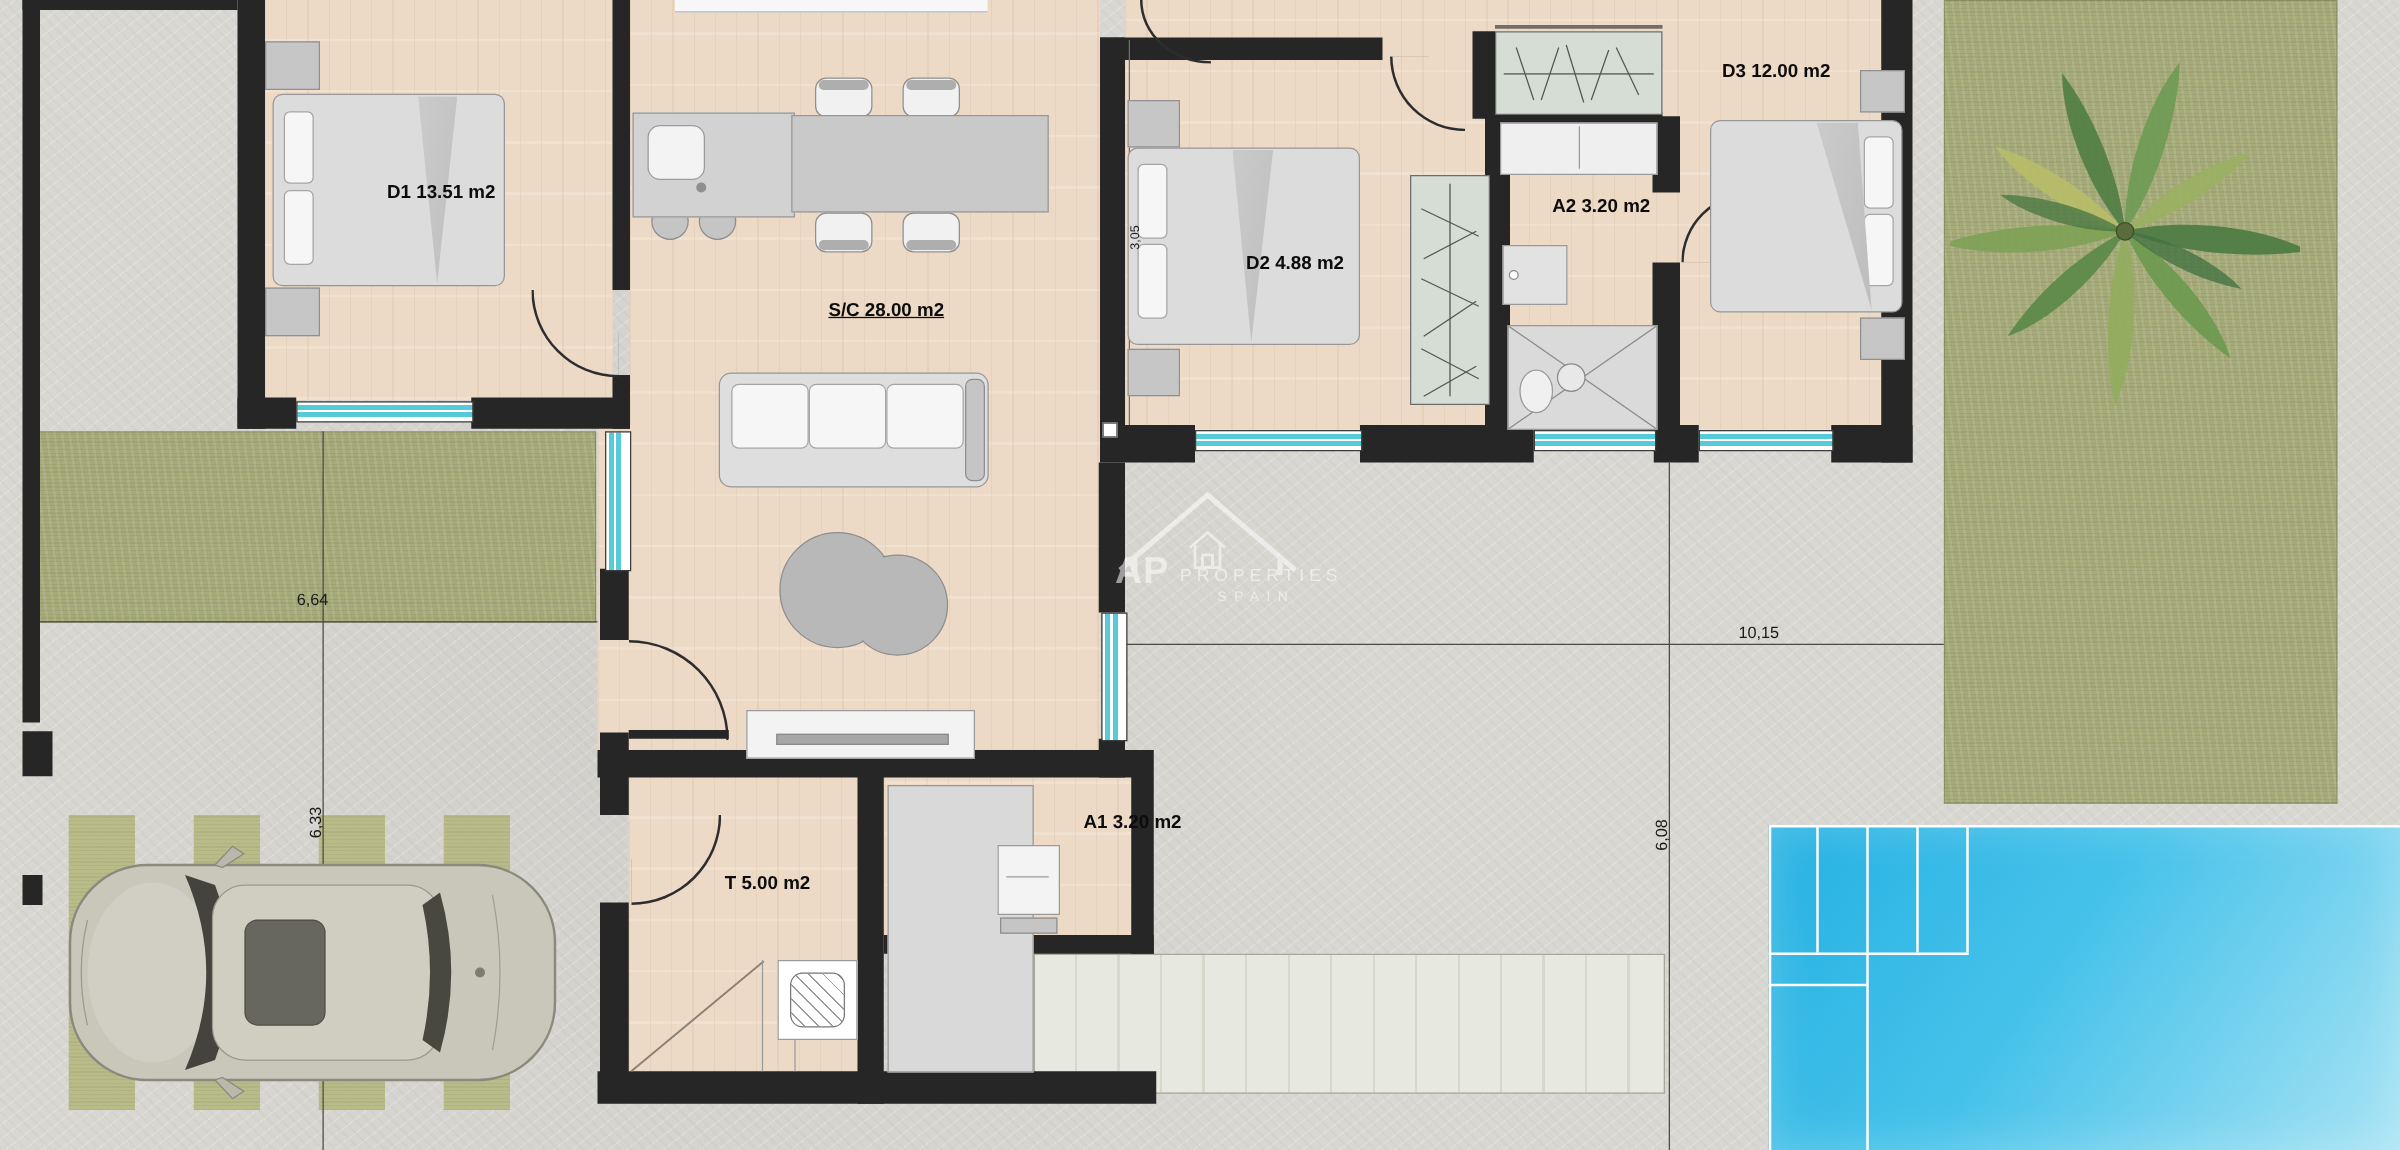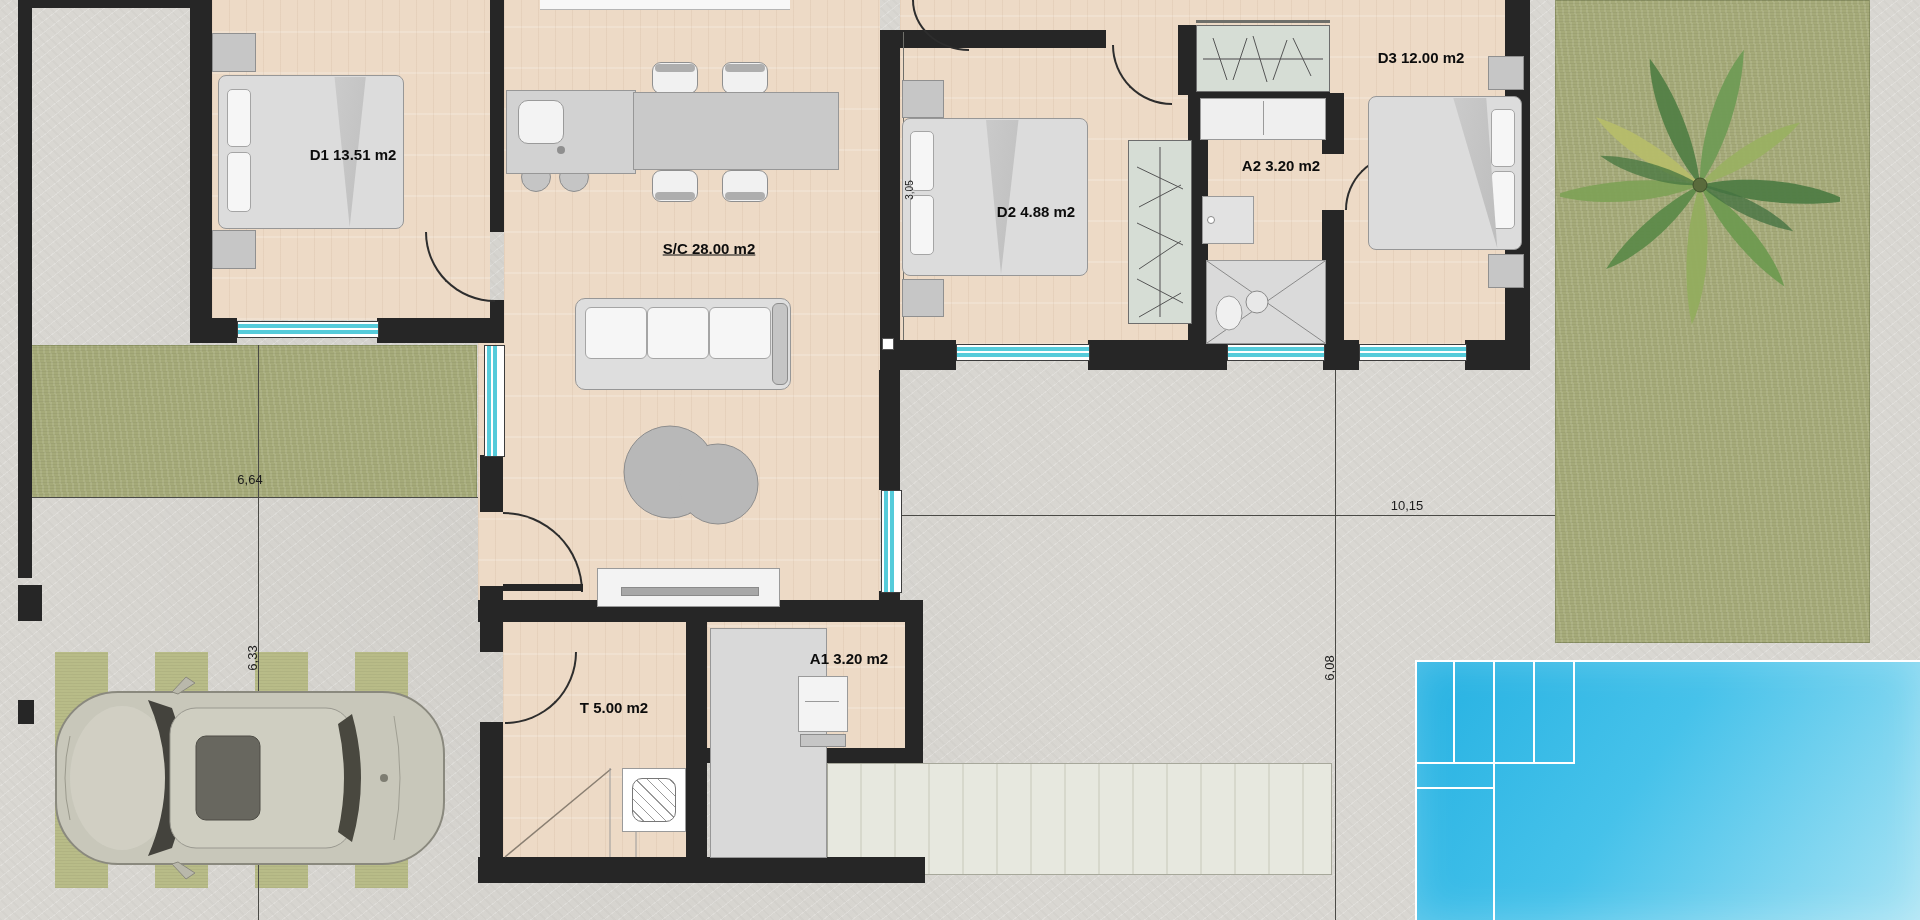--- a/index.html
+++ b/index.html
@@ -318,23 +318,36 @@
       <div class="abs" style="left:6px;top:24px;width:34px;height:1px;background:#9a9a9a;"></div>
     </div>
     <div class="furnD" style="left:800px;top:734px;width:44px;height:11px;"></div>
   </div>
 
   <span class="lbl" style="left:353px;top:154px;">D1 13.51 m2</span>
   <span class="lbl" style="left:709px;top:248px;text-decoration:underline;">S/C 28.00 m2</span>
   <span class="lbl" style="left:1036px;top:211px;">D2 4.88 m2</span>
   <span class="lbl" style="left:1265px;top:165px;margin-left:16px;">A2 3.20 m2</span>
   <span class="lbl" style="left:1421px;top:57px;">D3 12.00 m2</span>
-  <span class="lbl" style="left:849px;top:658px;">A1 3.20 m2</span>
+  <span class="lbl" style="left:906px;top:658px;">A1 3.20 m2</span>
   <span class="lbl" style="left:614px;top:707px;">T 5.00 m2</span>
 
   <span class="dim" style="left:250px;top:487px;transform:translate(-50%,-100%);">6,64</span>
   <span class="dim" style="left:1407px;top:513px;transform:translate(-50%,-100%);">10,15</span>
   <span class="dim" style="left:252px;top:658px;transform:translate(-50%,-50%) rotate(-90deg);">6,33</span>
   <span class="dim" style="left:1329px;top:668px;transform:translate(-50%,-50%) rotate(-90deg);">6,08</span>
   <span class="dim" style="left:909px;top:190px;font-size:10px;transform:translate(-50%,-50%) rotate(-90deg);">3,05</span>
 
+  <div class="wm" style="left:878px;top:388px;width:230px;height:105px;">
+    <svg width="176" height="72" viewBox="0 0 176 72" style="position:absolute;left:0;top:0;">
+      <path d="M18,68 L88,8 L158,68" fill="none" stroke="#ffffff" stroke-width="4"></path>
+      <path d="M30,58 L30,72 M146,58 L146,72" fill="none" stroke="#ffffff" stroke-width="4"></path>
+      <g stroke="#ffffff" stroke-width="2.2" fill="none">
+        <path d="M74,50 L88,38 L102,50 M78,48 L78,66 L98,66 L98,48"></path>
+        <rect x="84" y="56" width="8" height="10"></rect>
+      </g>
+    </svg>
+    <span style="left:14px;top:52px;font-size:30px;font-weight:bold;letter-spacing:1px;">AP</span>
+    <span style="left:66px;top:64px;font-size:14px;letter-spacing:4px;">PROPERTIES</span>
+    <span style="left:96px;top:84px;font-size:11px;letter-spacing:6px;">SPAIN</span>
+  </div>
 
 </div>
 
 </body></html>

